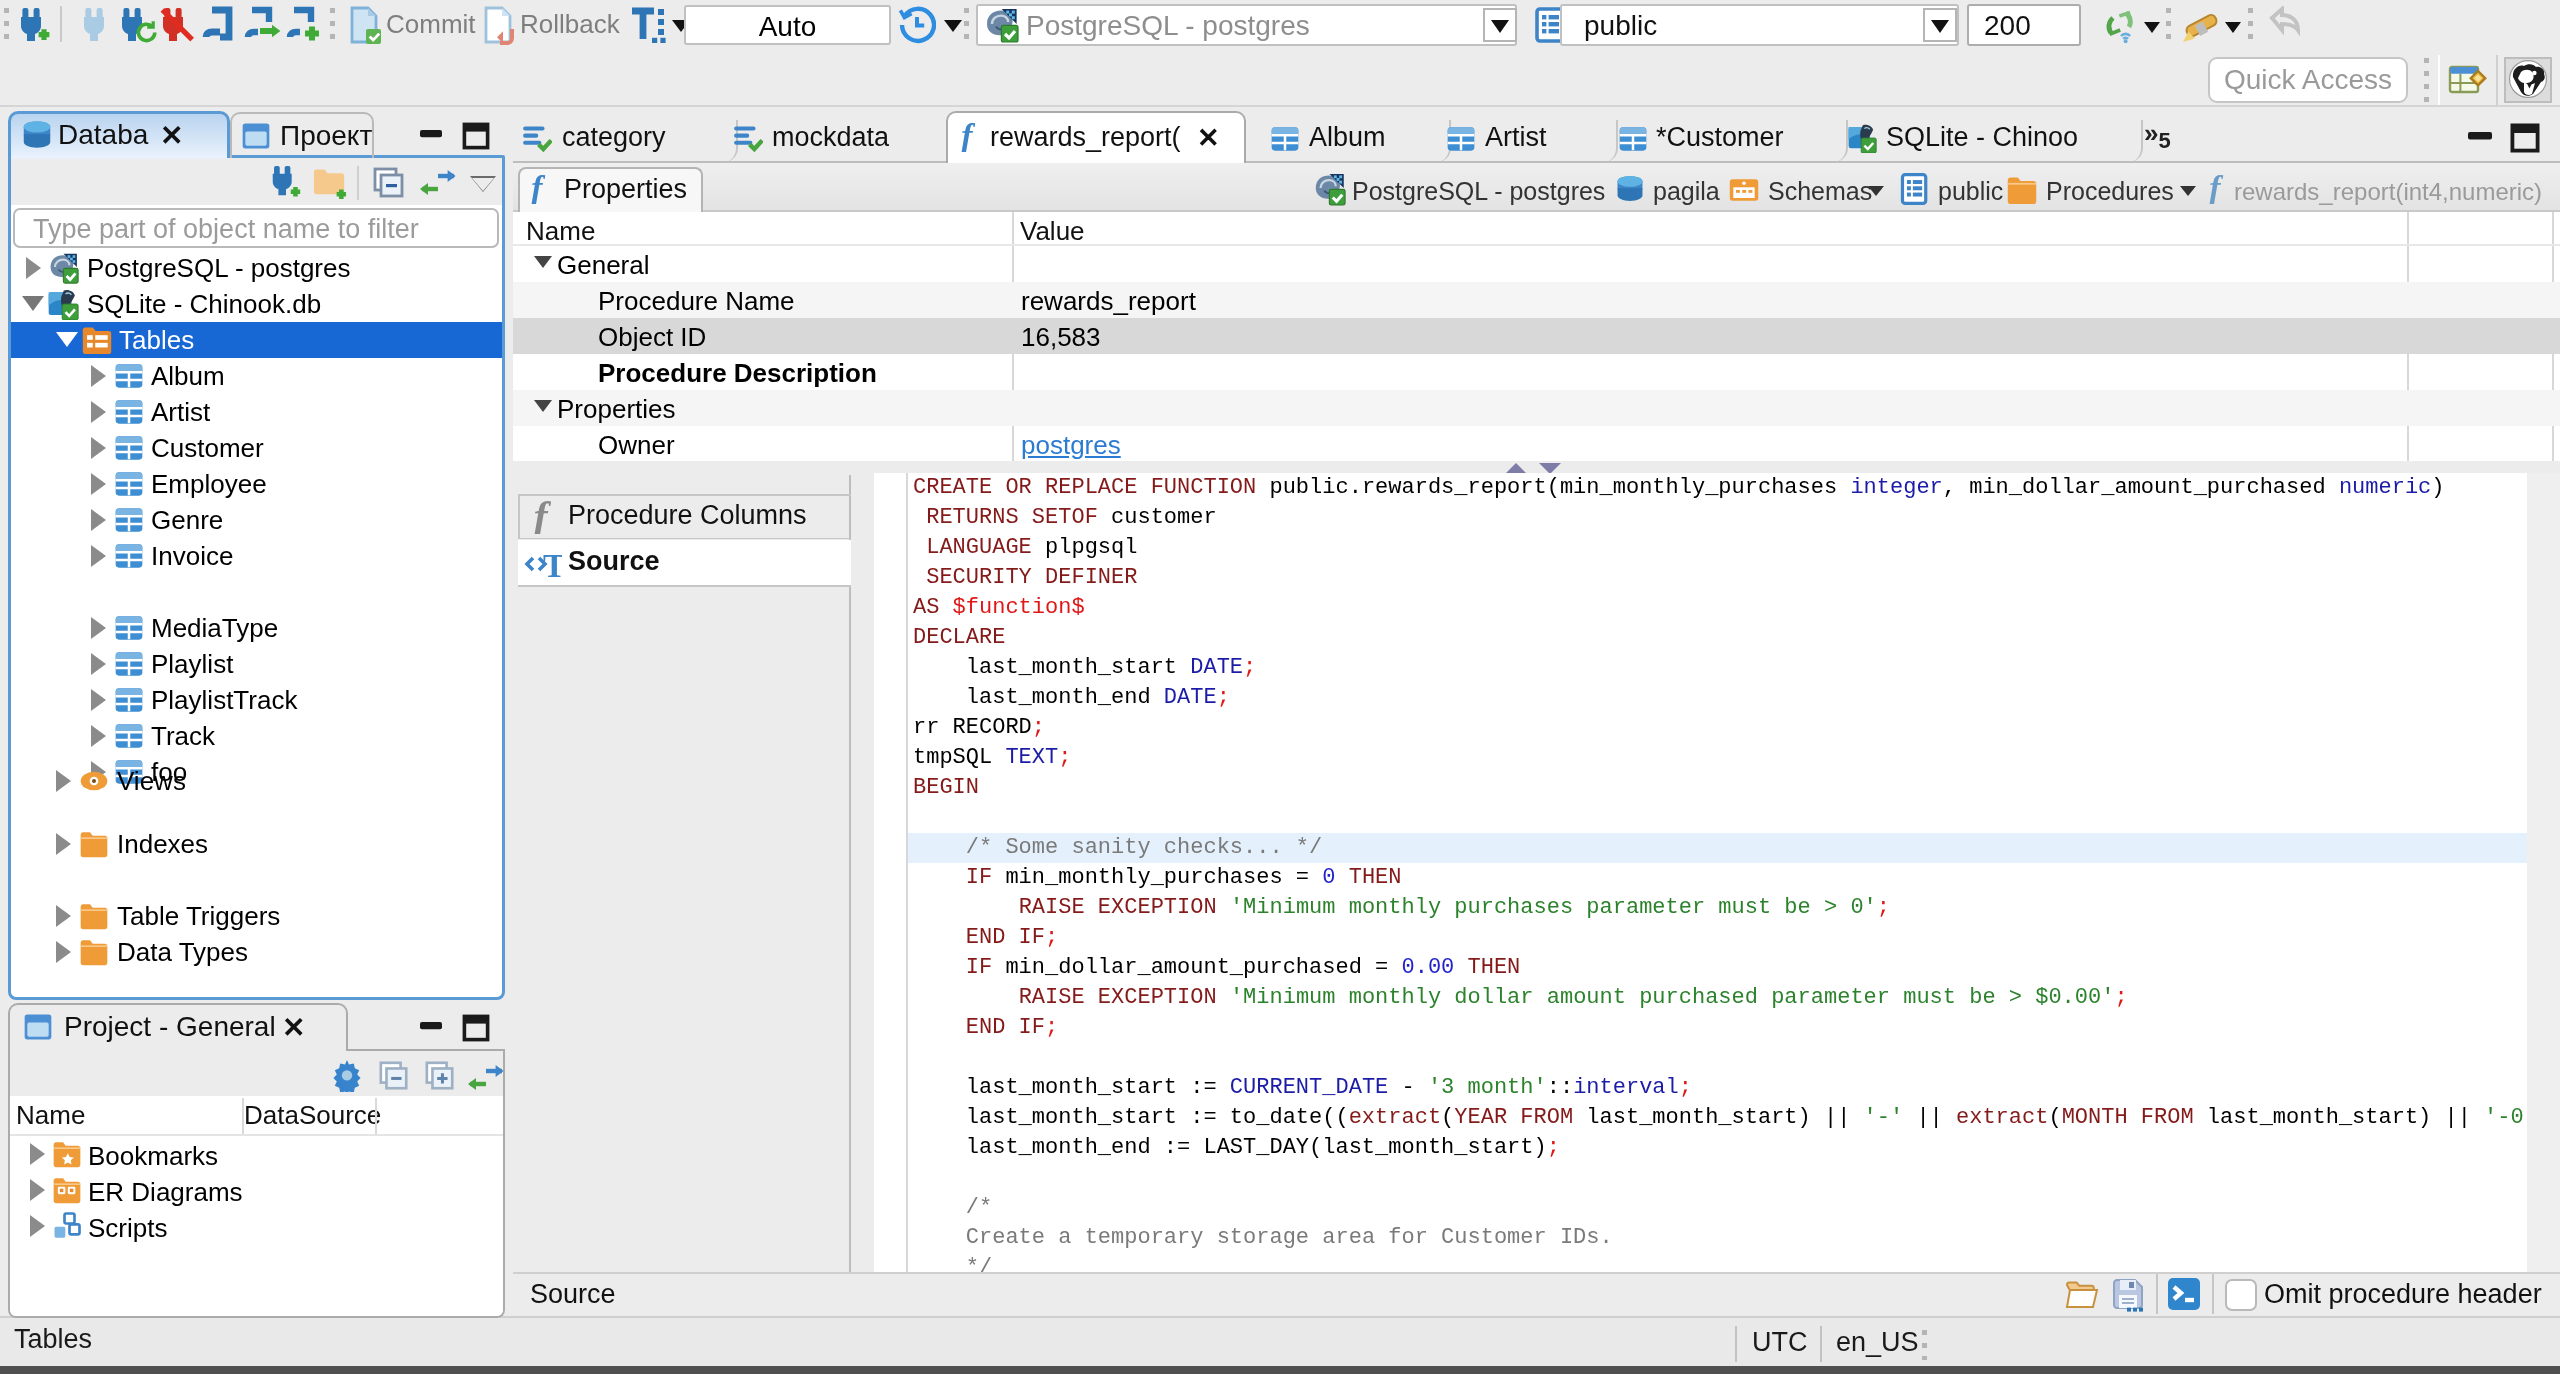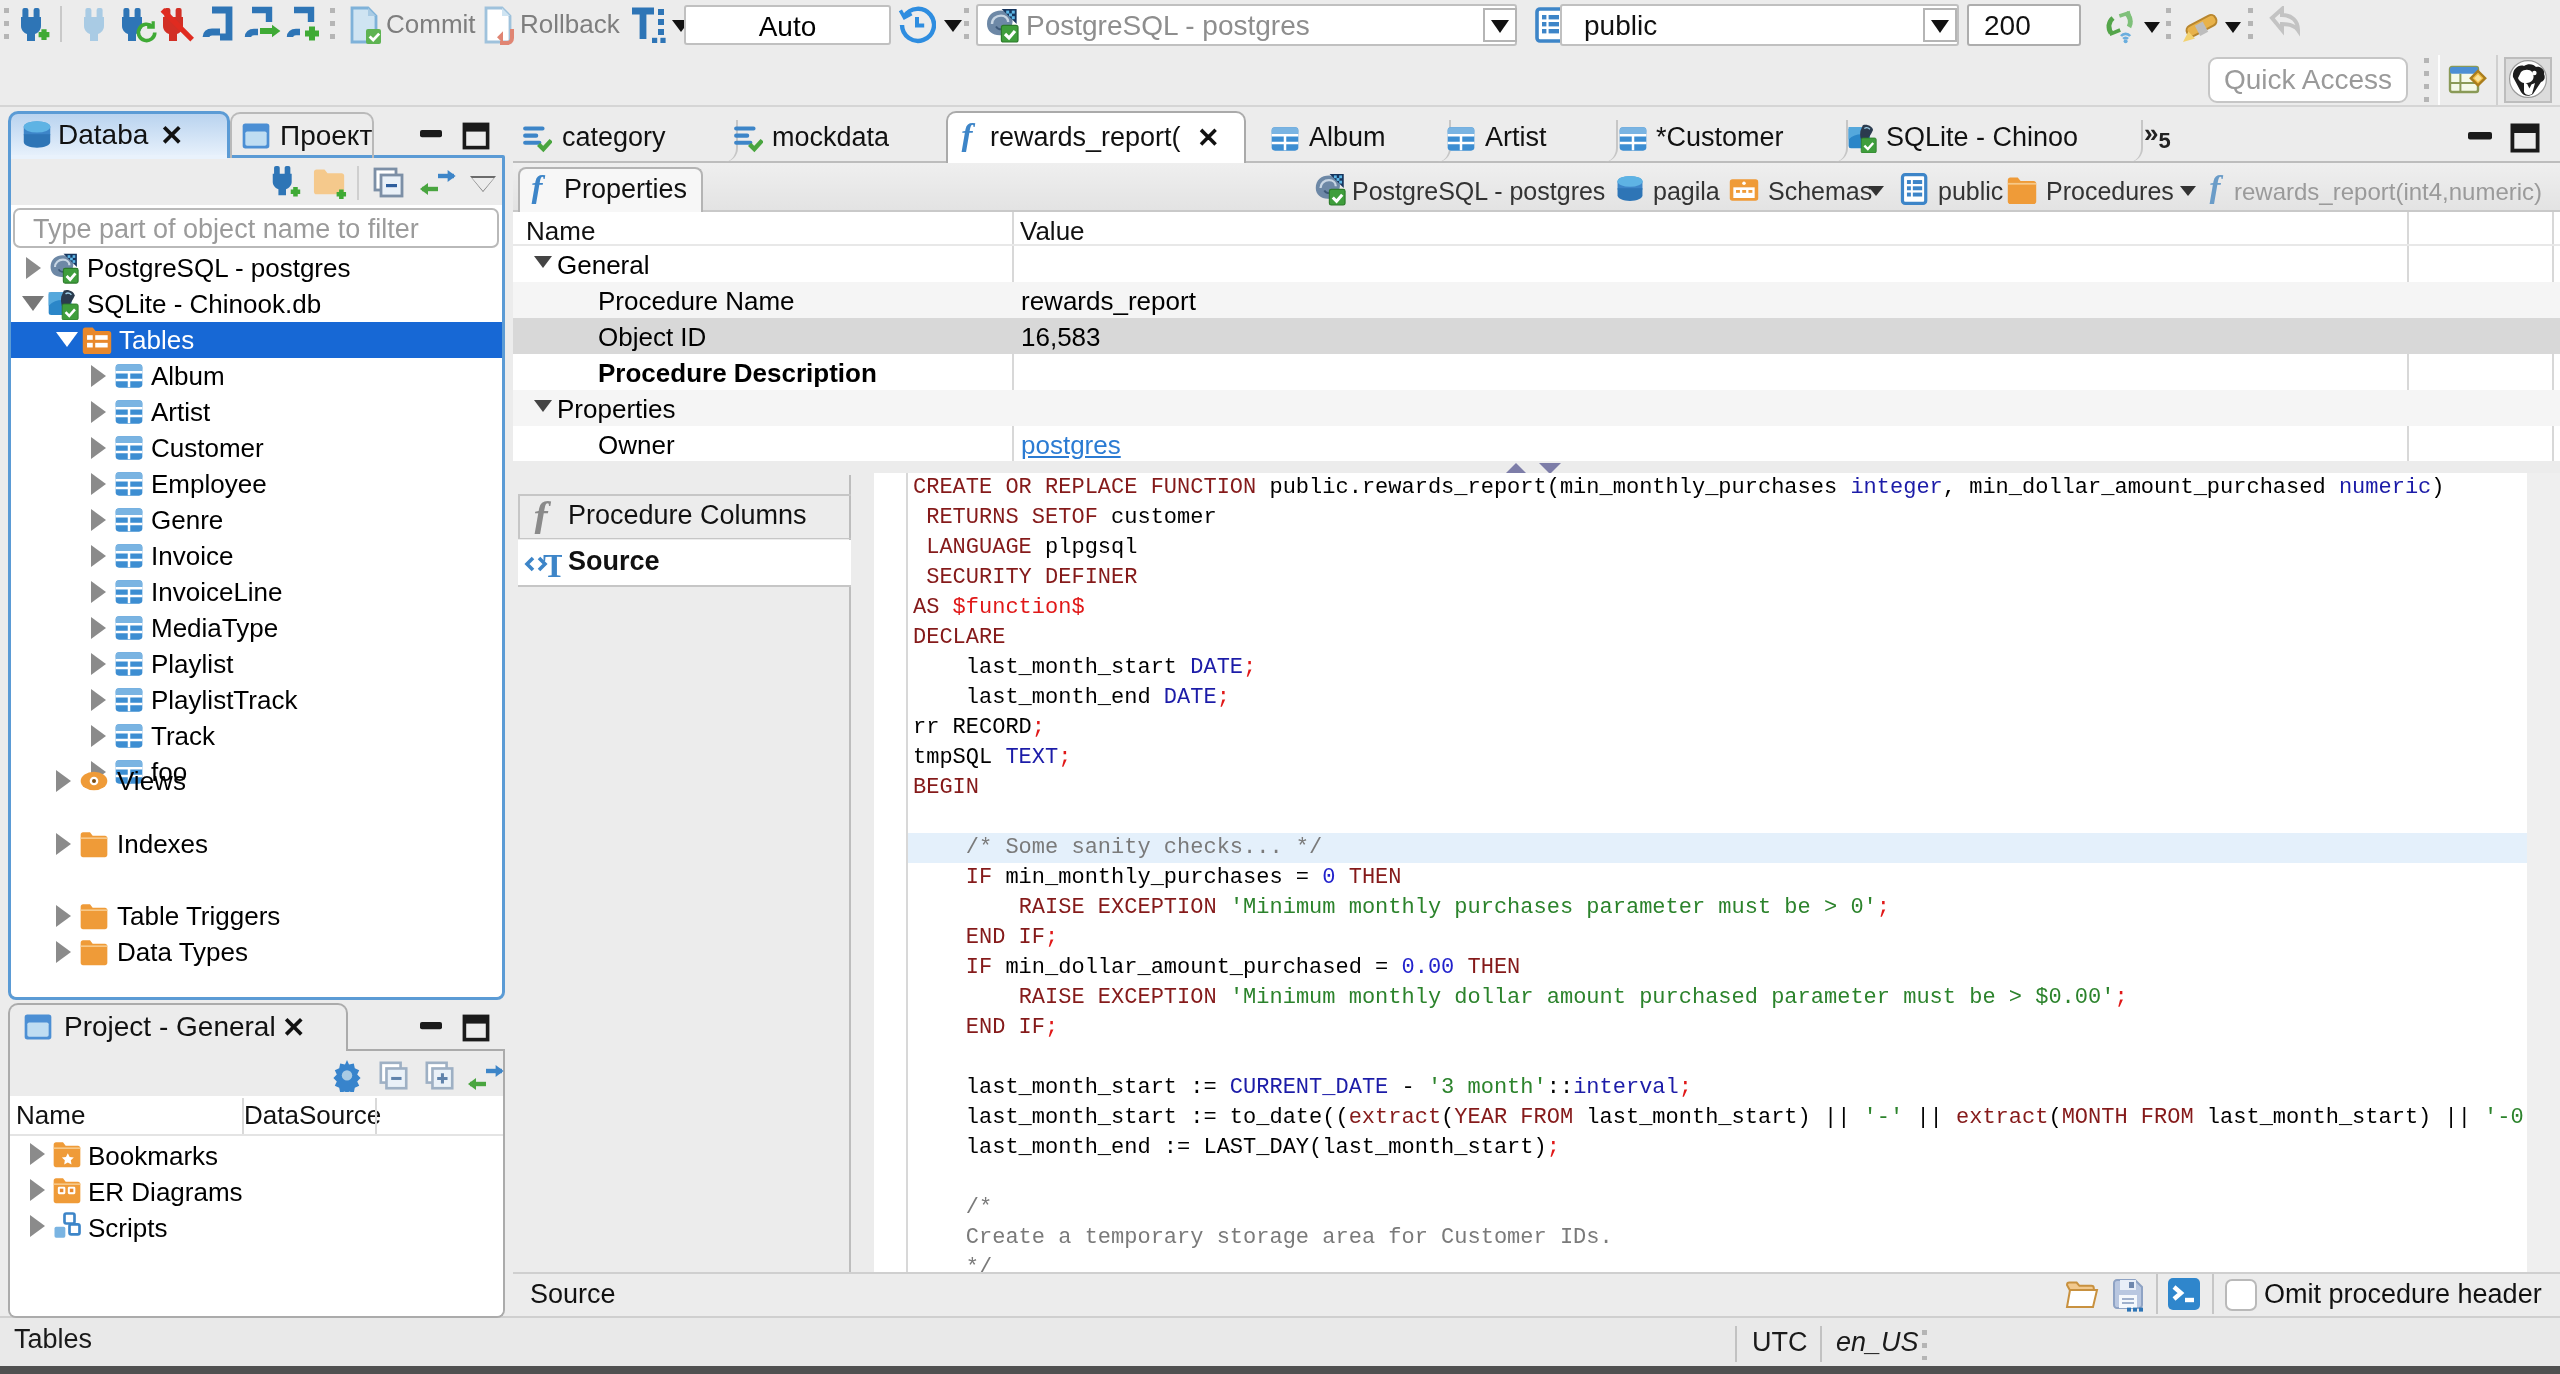--- a/index.html
+++ b/index.html
@@ -271,21 +271,21 @@
 </g>
 </defs>
 </svg>
 
 <div class="a" style="left:0;top:1316px;width:2560px;height:58px;background:#e9e9e9;border-top:2px solid #cfcfcf;"></div>
 <div class="a" style="left:0;top:1366px;width:2560px;height:8px;background:#505050;"></div>
 <div class="a" style="left:14px;top:1324px;font-size:27px;color:#1a1a1a;">Tables</div>
 <div class="a" style="left:1735px;top:1326px;width:0;height:36px;border-left:2px solid #c2c2c2;"></div>
 <div class="a" style="left:1752px;top:1327px;font-size:27px;color:#1a1a1a;">UTC</div>
 <div class="a" style="left:1820px;top:1326px;width:0;height:36px;border-left:2px solid #c2c2c2;"></div>
-<div class="a" style="left:1836px;top:1327px;font-size:27px;color:#1a1a1a;font-style:italic;">en_US</div>
+<div class="a" style="left:1836px;top:1327px;font-size:27px;color:#1a1a1a;">en_US</div>
 <div class="dots" style="left:1922px;top:1330px;height:30px;"></div>
 
 <div class="a" style="left:8px;top:155px;width:497px;height:845px;background:#ececec;border:3px solid #5b9bd5;border-radius:2px 2px 8px 8px;"></div>
 
 <div class="a" style="left:8px;top:111px;width:222px;height:47px;background:linear-gradient(#b9d3ef,#e9f2fc);border:3px solid #5b9bd5;border-bottom:none;border-radius:10px 10px 0 0;"></div>
 <div class="a" style="left:11px;top:155px;width:216px;height:4px;background:#e9f2fc;"></div>
 <svg class="a" style="left:20px;top:119px;" width="34" height="34" viewBox="0 0 19 19">
     <use href="#dbcyl"></use>
   </svg>
 <div class="a" style="left:58px;top:119px;font-size:28px;color:#111;">Databa</div>
@@ -398,27 +398,20 @@
         <use href="#tableblue"></use>
       </svg>
       <div class="ti" style="left:140px;">Genre</div>
     </div>
  <div class="row" style="top:288px;">
       <div class="a trR" style="left:80px;top:7px;"></div>
       <svg class="a" style="left:103px;top:3px;" width="30" height="30" viewBox="0 0 18 18">
         <use href="#tableblue"></use>
       </svg>
       <div class="ti" style="left:140px;">Invoice</div>
-    </div>
- <div class="row" style="top:324px;">
-      <div class="a trR" style="left:80px;top:7px;"></div>
-      <svg class="a" style="left:103px;top:3px;" width="30" height="30" viewBox="0 0 18 18">
-        <use href="#tableblue"></use>
-      </svg>
-      <div class="ti" style="left:140px;">InvoiceLine</div>
     </div>
  <div class="row" style="top:360px;">
       <div class="a trR" style="left:80px;top:7px;"></div>
       <svg class="a" style="left:103px;top:3px;" width="30" height="30" viewBox="0 0 18 18">
         <use href="#tableblue"></use>
       </svg>
       <div class="ti" style="left:140px;">MediaType</div>
     </div>
  <div class="row" style="top:396px;">
       <div class="a trR" style="left:80px;top:7px;"></div>

